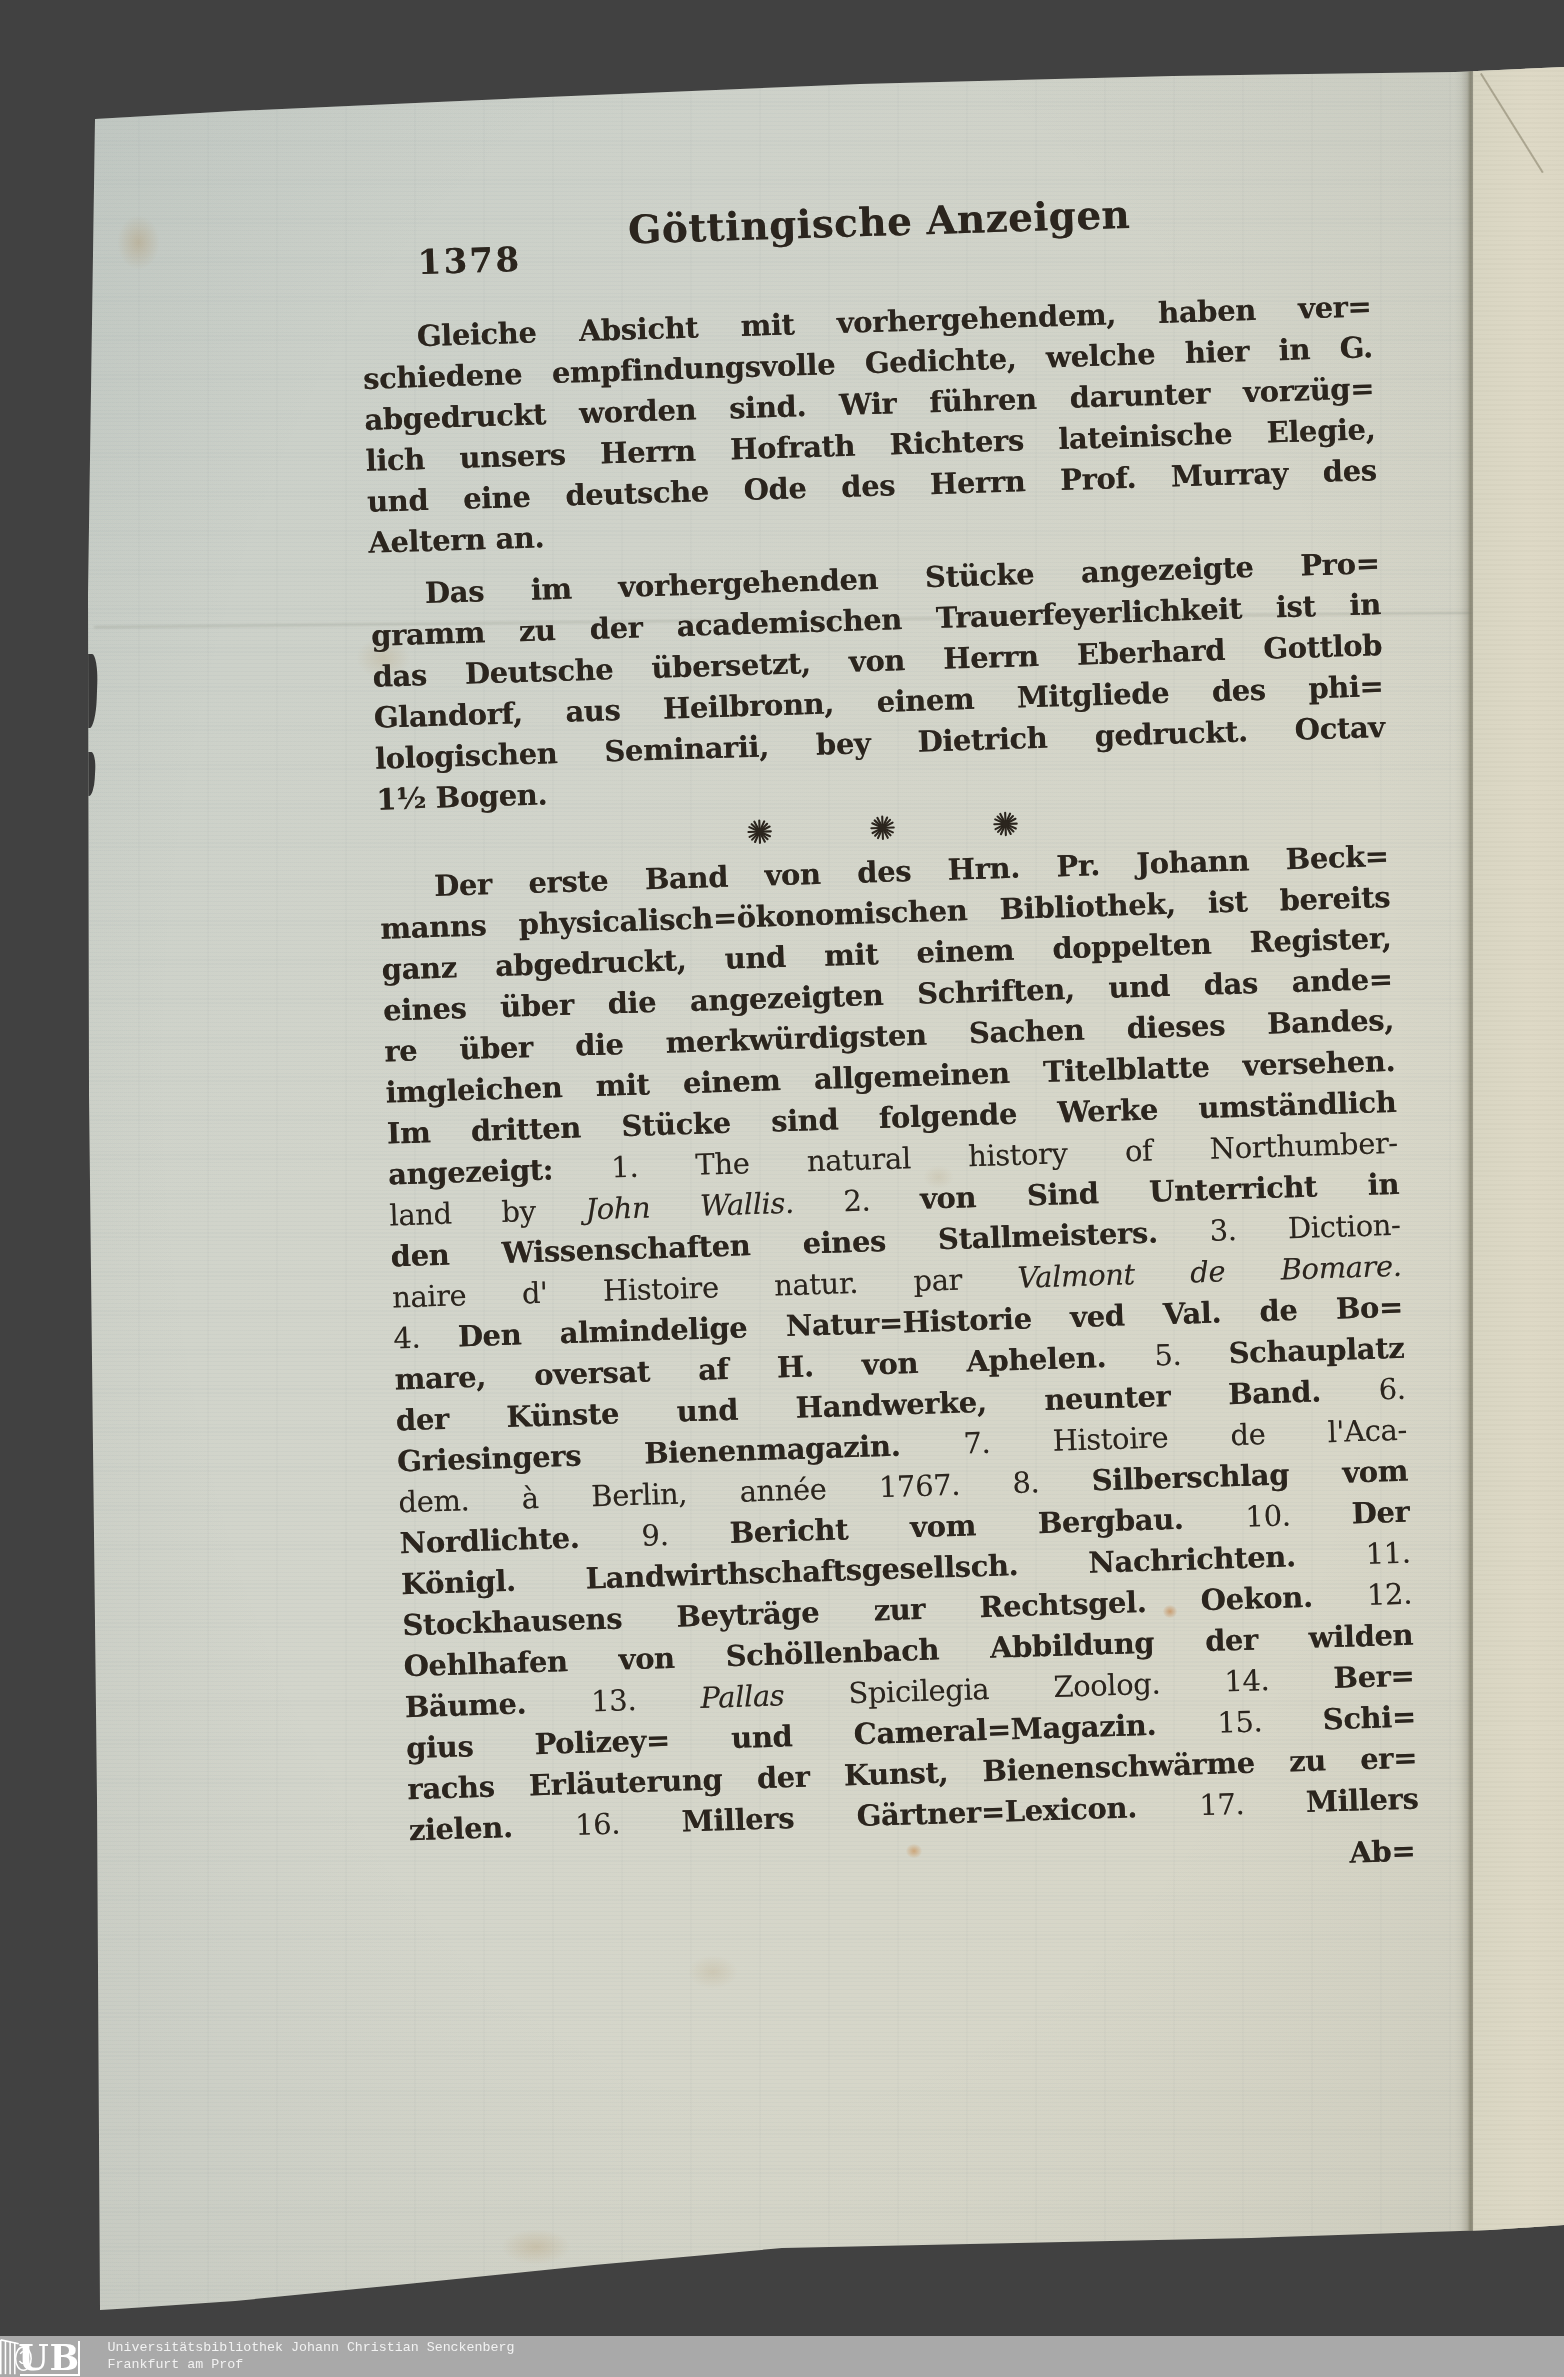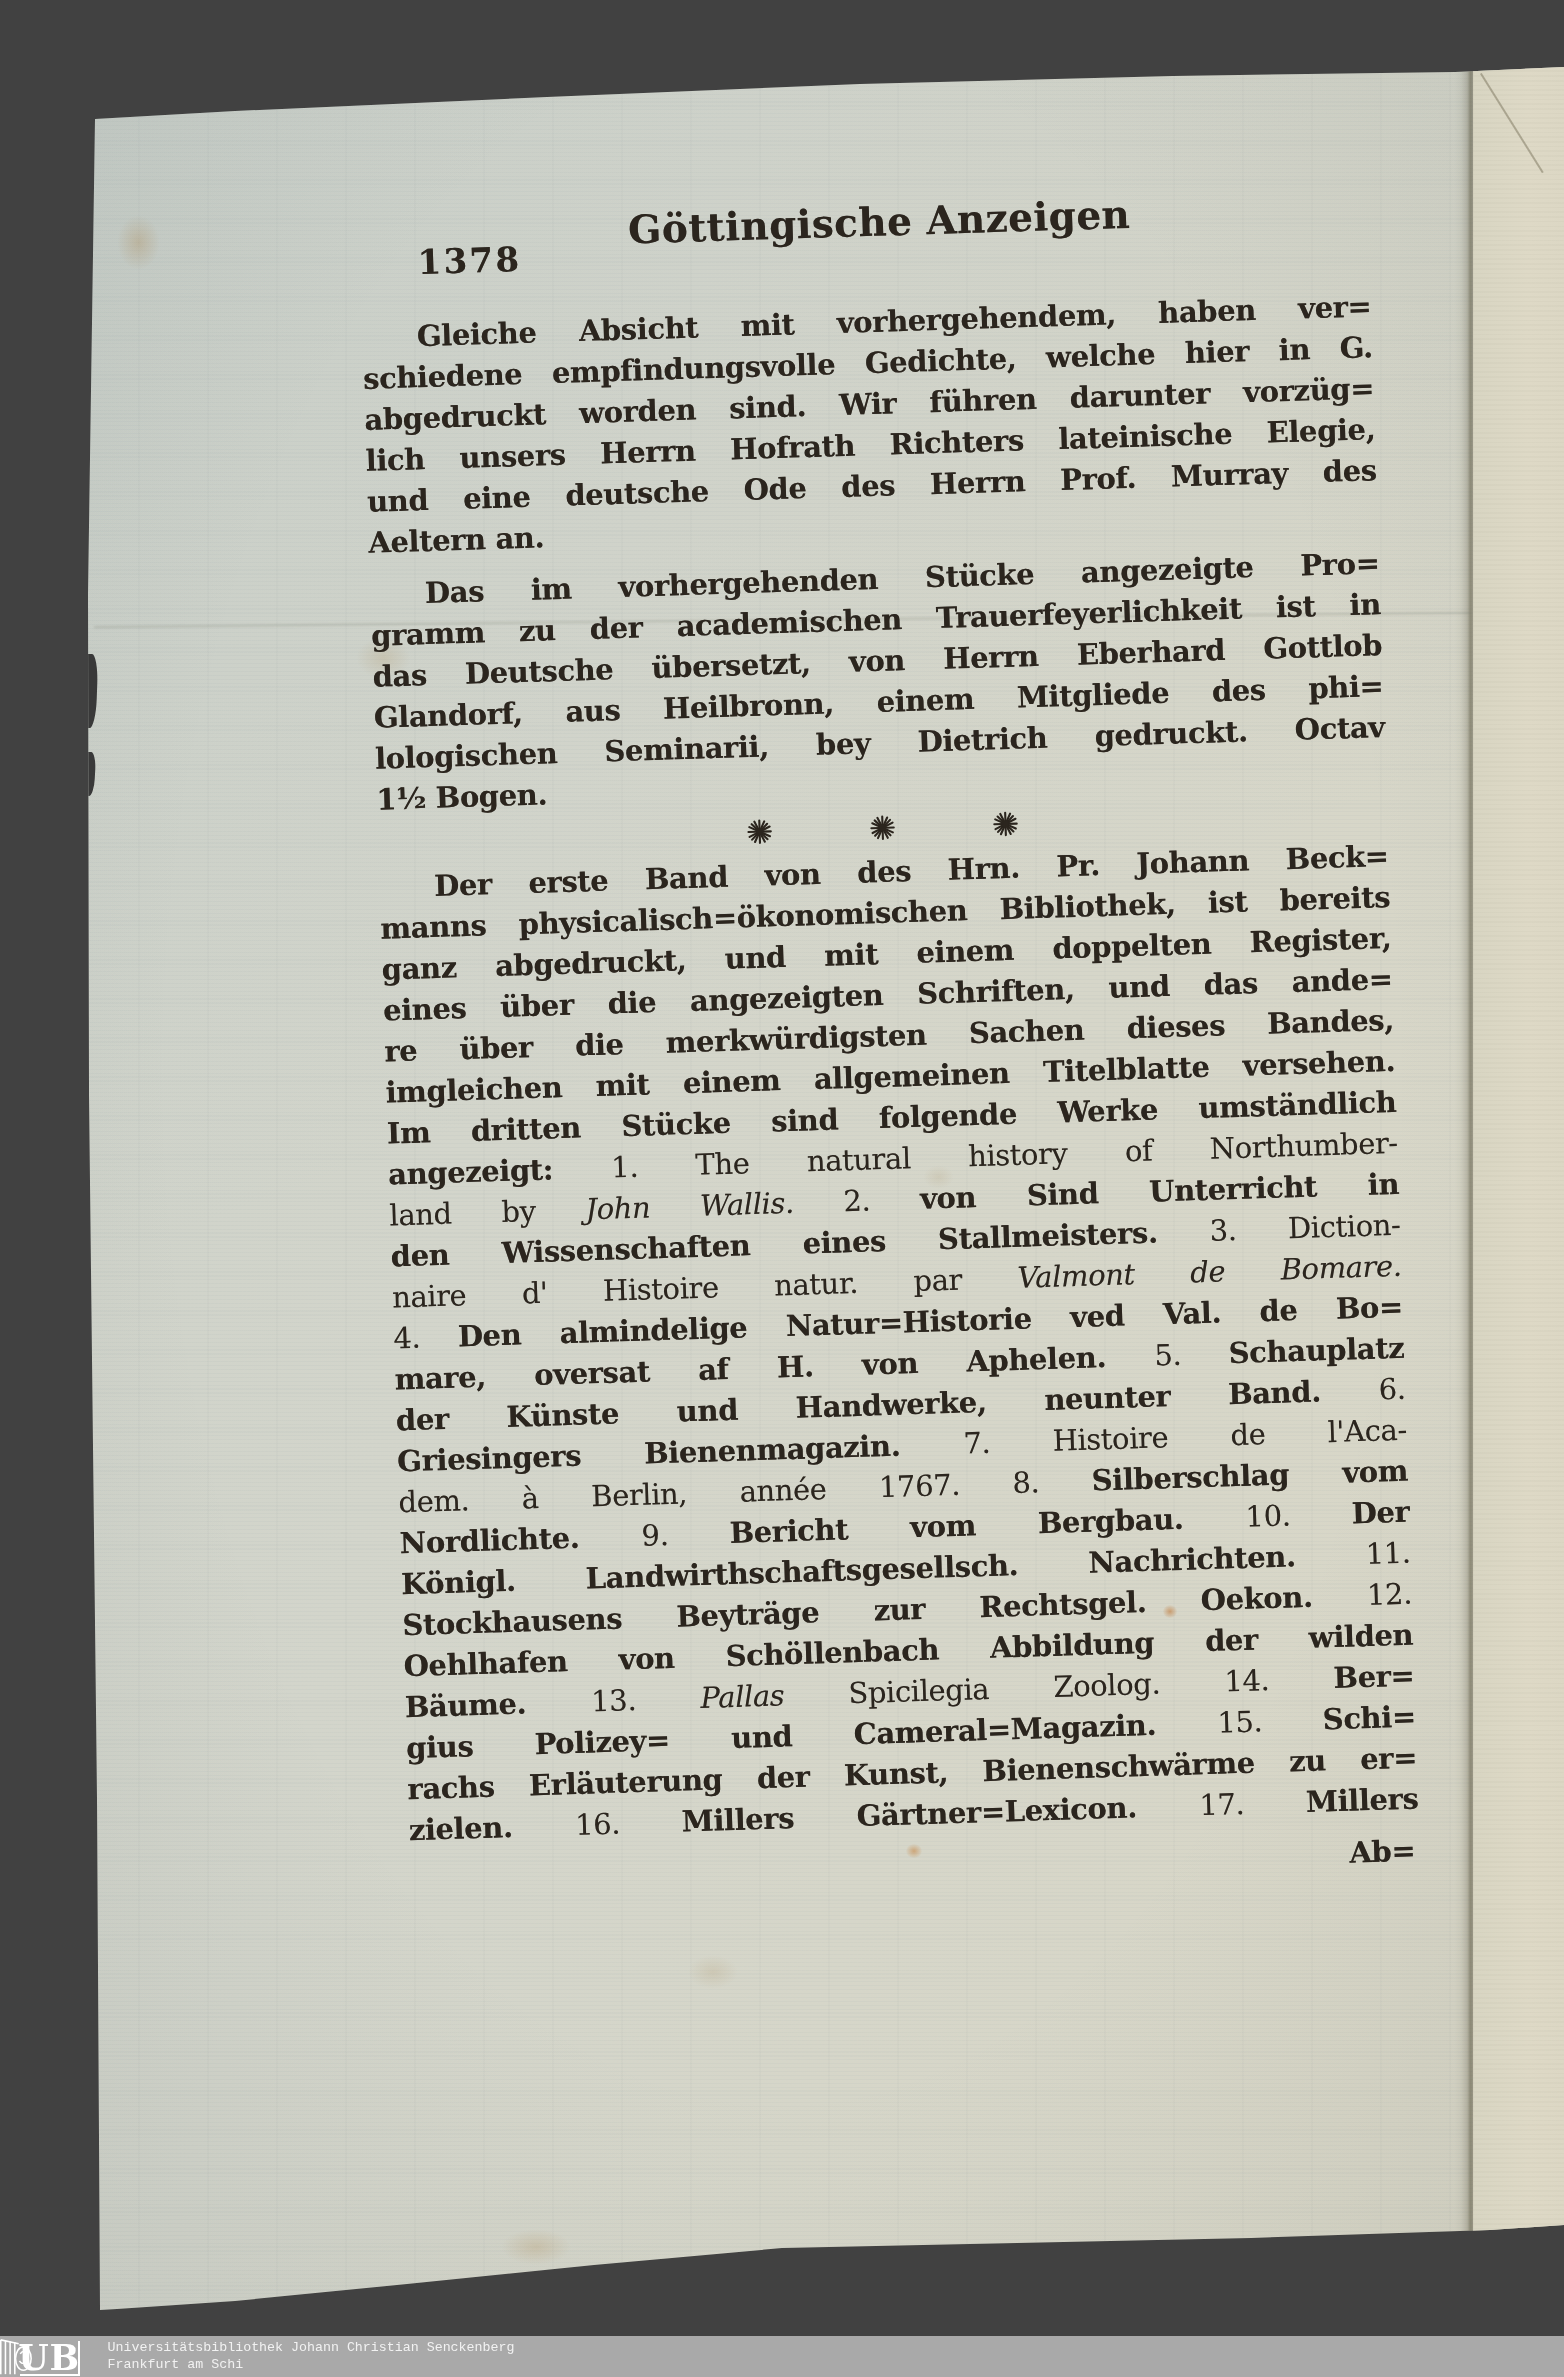--- a/index.html
+++ b/index.html
@@ -201,17 +201,17 @@
             <path d="M19 5 V46"></path>
           <path d="M1 2 L24 7"></path>
           <ellipse cx="30" cy="26" rx="10" ry="15"></ellipse>
           <path d="M26 20 q4 -6 8 0 q2 7 -2 11 q-4 3 -7 -2"></path>
         </g>
       </svg>
       <span class="ub-box">UB</span>
     </div>
     <div class="footer-text">
       <div>Universitätsbibliothek Johann Christian Senckenberg</div>
-      <div>Frankfurt am Schi</div>
+      <div>Frankfurt am Prof</div>
     </div>
   </div>
 </div>
 
 
 </body></html>

